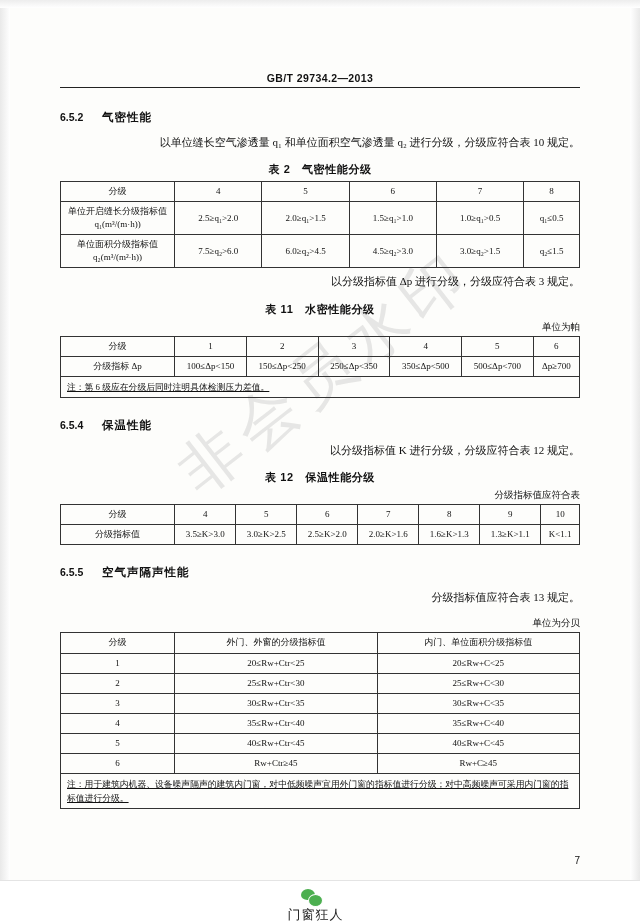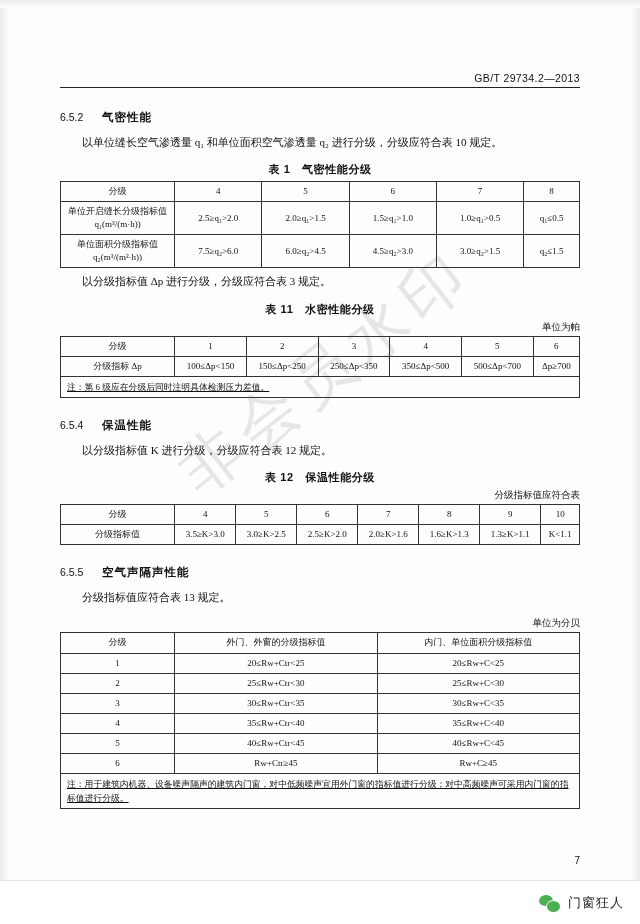--- a/index.html
+++ b/index.html
@@ -23,57 +23,59 @@
     background: #fdfdfb;
   }
   .content {
     position: absolute;
     left: 60px;
     top: 72px;
     width: 520px;
   }
   
   .header-line {
-    text-align: right;
+    text-align: center;
     font-family: "Liberation Sans", sans-serif;
     font-size: 10.5px;
     letter-spacing: 0.4px;
     color: #111;
     padding-bottom: 3px;
+    font-weight: bold;
   }
   .header-rule {
     border-bottom: 1.2px solid #222;
     margin-bottom: 22px;
   }
   
   .sec {
     display: flex;
     align-items: baseline;
     margin-top: 20px;
     margin-bottom: 8px;
     font-family: "Liberation Sans", sans-serif;
   }
   .sec-num {
     font-size: 10.5px;
     width: 42px;
     color: #111;
-    font-weight: normal;
+    font-weight: bold;
   }
   .sec-title {
     font-size: 11.5px;
     font-weight: bold;
     letter-spacing: 1px;
     color: #111;
   }
   .para {
     font-size: 11px;
     line-height: 1.75;
     text-indent: 22px;
     margin: 4px 0 10px 0;
     color: #111;
+    text-align: right;
   }
   .tbl-caption {
     text-align: center;
     font-family: "Liberation Sans", sans-serif;
     font-size: 11px;
     font-weight: bold;
     letter-spacing: 0.6px;
     margin: 10px 0 4px 0;
     color: #111;
   }
@@ -138,20 +140,21 @@
     top: 880px;
     width: 640px;
     height: 44px;
     background: #ffffff;
     border-top: 1px solid #e4e4e4;
     display: flex;
     align-items: center;
     justify-content: flex-end;
     padding-right: 16px;
     box-sizing: border-box;
+    flex-direction: column;
   }
   .bb-label {
     font-family: "Liberation Sans", sans-serif;
     font-size: 13px;
     color: #222;
     margin-left: 7px;
     letter-spacing: 1px;
   }
   .wechat-icon {
     width: 22px;
@@ -204,21 +207,21 @@
 
     <div class="header-line">GB/T 29734.2—2013</div>
     <div class="header-rule"></div>
 
     <div class="sec">
       <span class="sec-num">6.5.2</span>
       <span class="sec-title">气密性能</span>
     </div>
     <div class="para">以单位缝长空气渗透量 q₁ 和单位面积空气渗透量 q₂ 进行分级，分级应符合表 10 规定。</div>
 
-    <div class="tbl-caption">表 1　气密性能分级</div>
+    <div class="tbl-caption">表 2　气密性能分级</div>
     <table class="outer">
       <tbody>
           <tr>
         <td class="lbl" style="width:22%">分级</td>
         <td>4</td>
         <td>5</td>
         <td>6</td>
         <td>7</td>
         <td>8</td>
       </tr>

